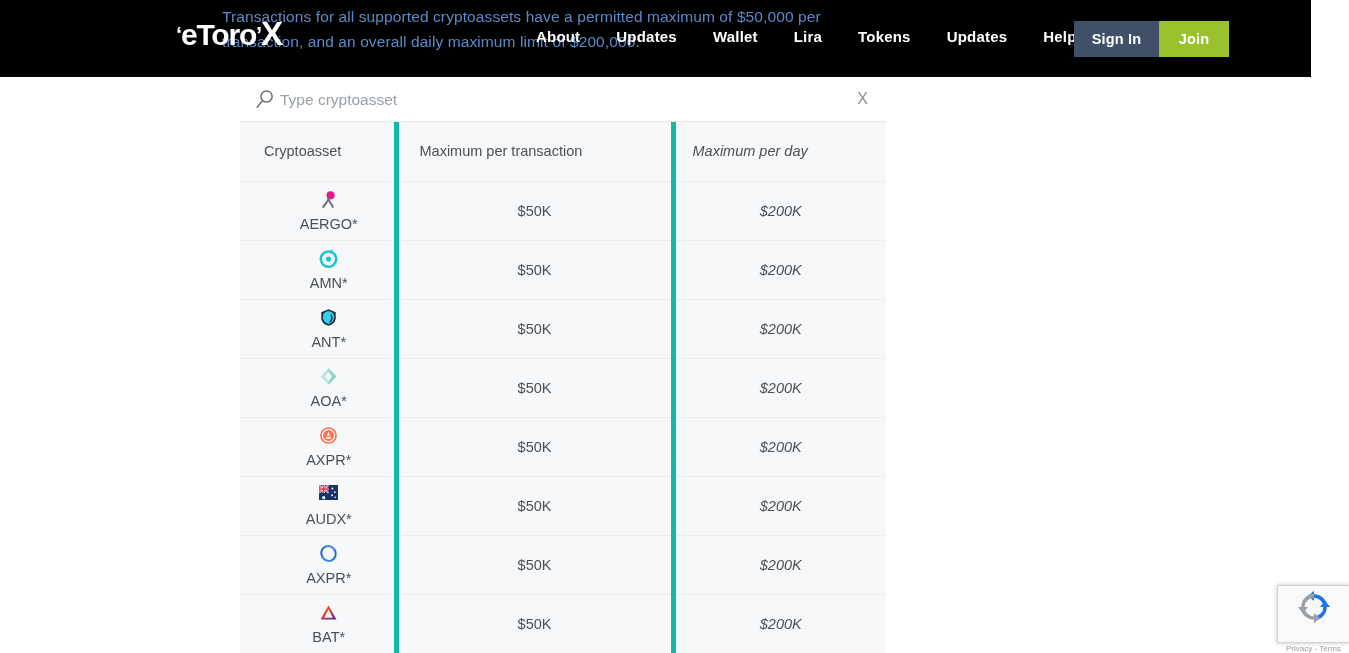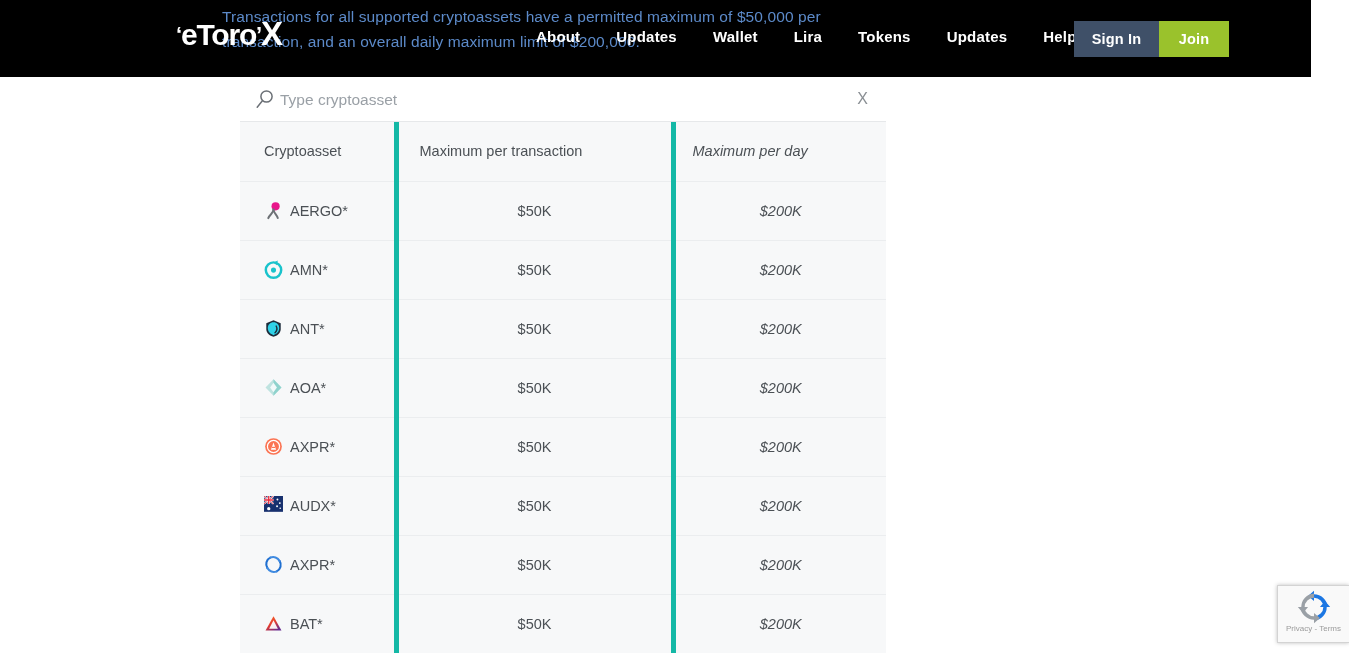--- a/index.html
+++ b/index.html
@@ -98,36 +98,36 @@
     color: #4b5055;
     font-size: 14.5px;
   }
   #tbl th:last-child, #tbl td:last-child { border-right: none; font-style: italic; }
   #tbl th { text-align: left; padding-left: 24px; font-size: 14.5px; color: #4b5055; }
   #tbl th.h2 { padding-left: 21px; }
   #tbl th.h3 { padding-left: 17px; }
   #tbl td.asset { padding-left: 24px; }
   #tbl td.num { text-align: center; }
 
-  .asset-cell { display: flex; align-items: center; gap: 7px; }
+  .asset-cell { display: flex; align-items: center; gap: 7px; flex-direction: column; }
   .coin { width: 19px; height: 19px; flex: 0 0 19px; position: relative; }
   .asset-label { font-size: 14.5px; color: #4b5055; }
 
   
   #recaptcha {
     position: absolute; left: 1277px; top: 585px;
     width: 72px; height: 58px;
     background: #f9f9f9;
     border: 1px solid #d3d3d3;
     border-right: none;
     box-shadow: 0 0 4px rgba(0,0,0,.25);
     text-align: center;
   }
   #recaptcha-logo { margin: 4px auto 0; width: 34px; height: 34px; display:block; }
-  #recaptcha-terms { font-size: 8px; color: #9b9b9b; line-height: 10px; }
+  #recaptcha-terms { font-size: 8px; color: #9b9b9b; line-height: 10px; margin-top: 20px; }
 </style>
 </head>
 <body>
 
 <div id="page">
 
   <div id="header">
 
     <div id="hero-text">Transactions for all supported cryptoassets have a permitted maximum of $50,000 per transaction, and an overall daily maximum limit of $200,000.</div>
 

